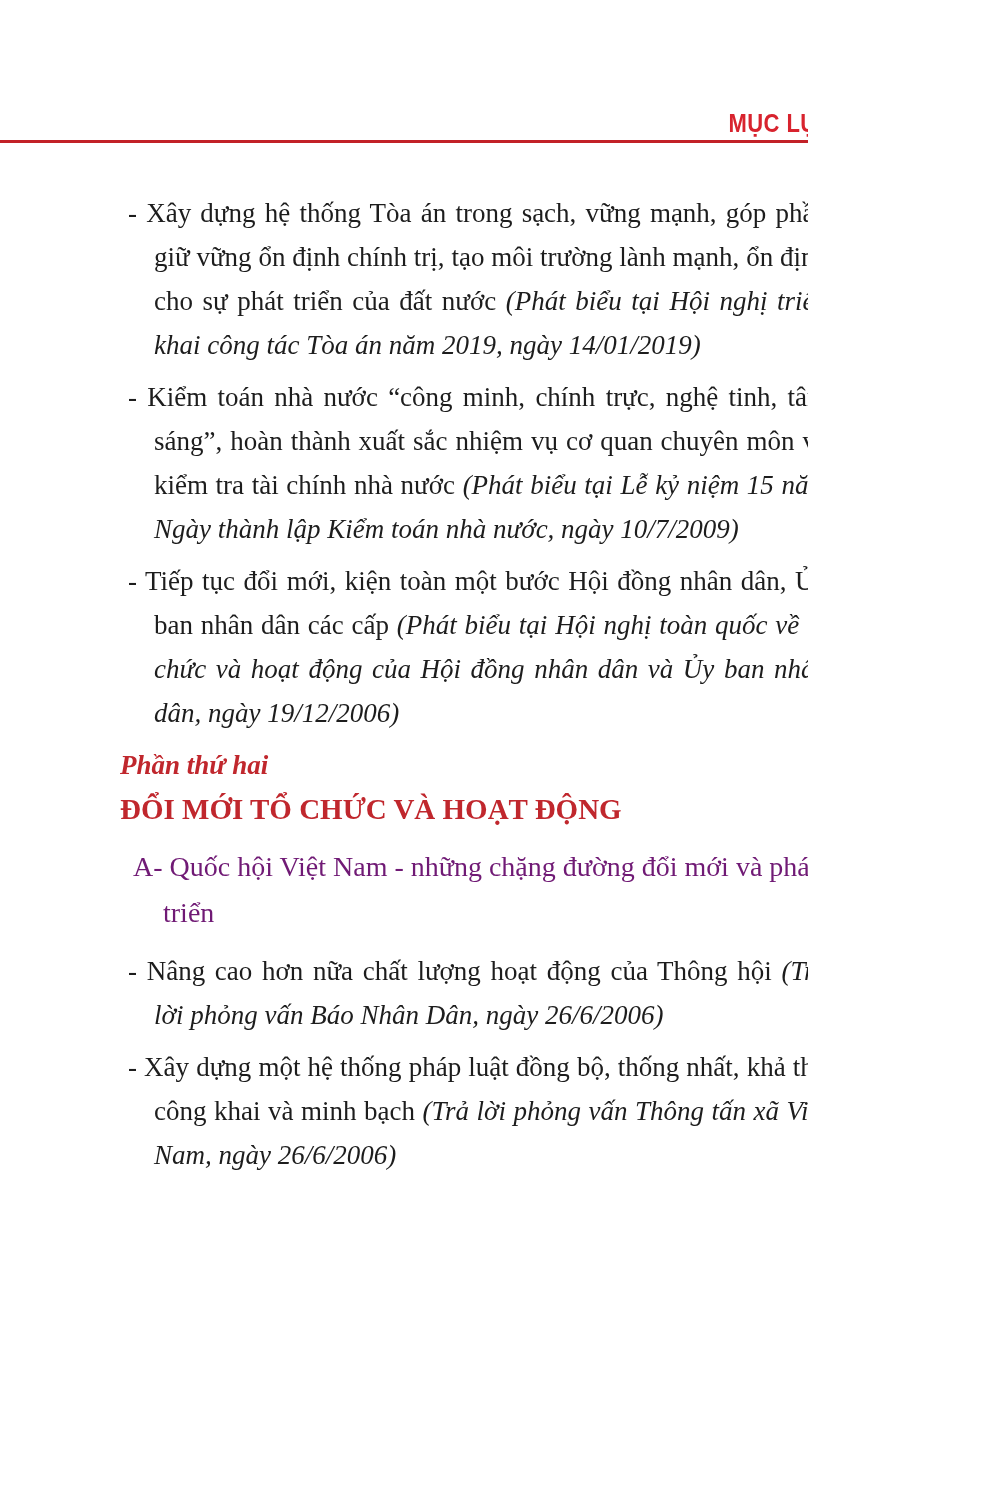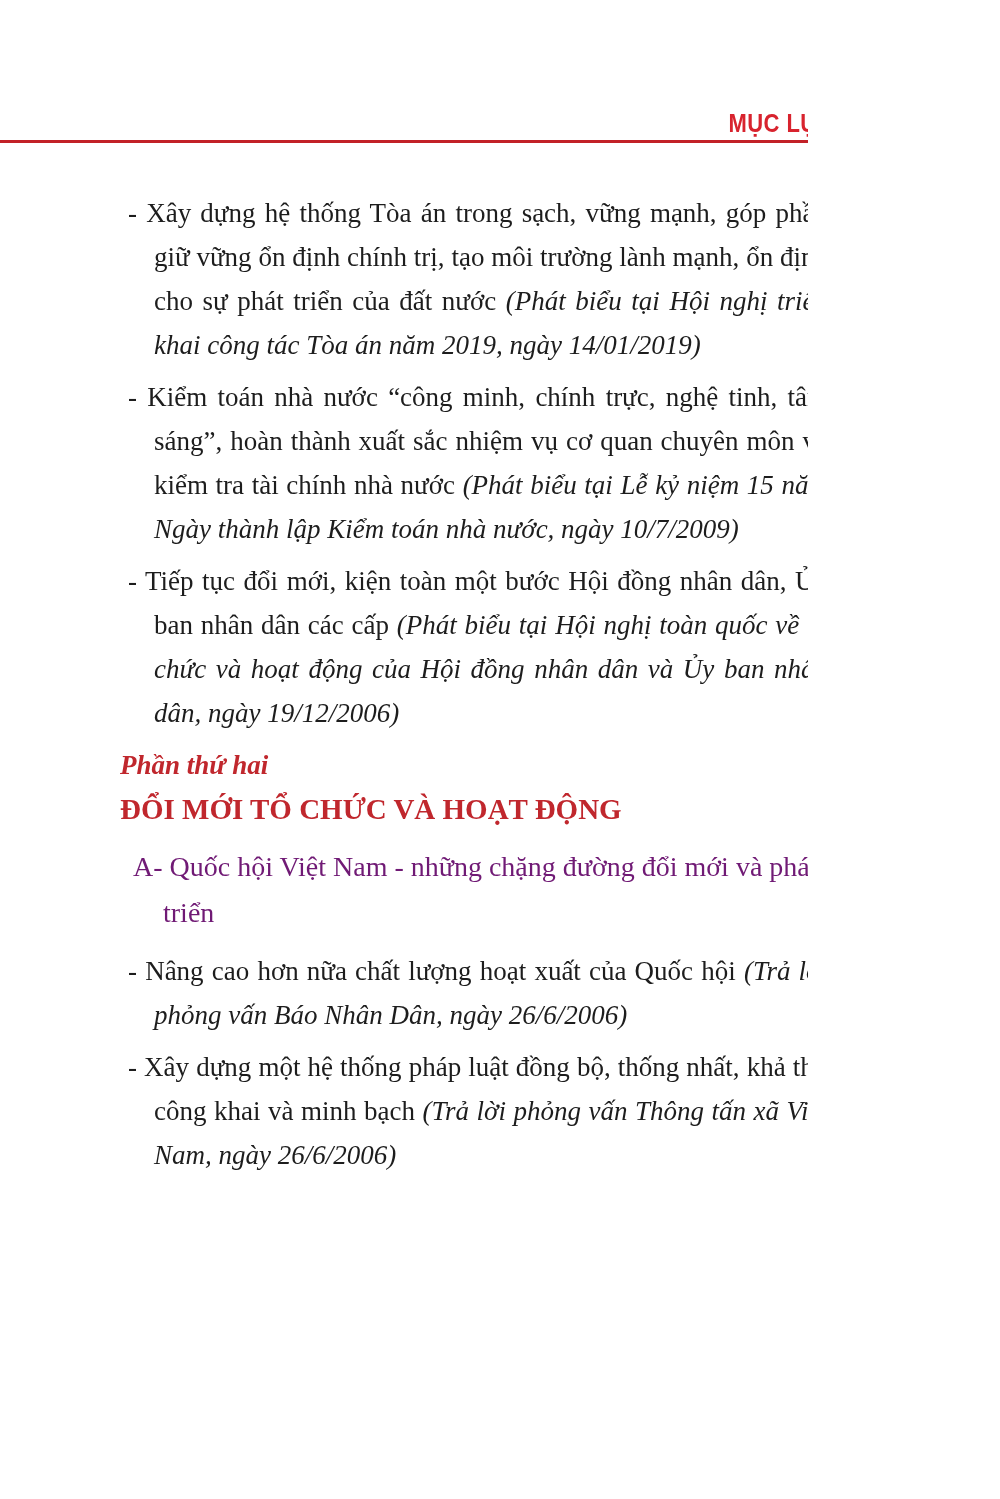--- a/index.html
+++ b/index.html
@@ -102,21 +102,21 @@
       </div>
       <span class="pagenum">223</span>
     </div>
 
     <div class="subsection">
       <p class="ptext">A- Quốc hội Việt Nam - những chặng đường đổi mới và phát triển</p>
       <span class="pagenum">225</span>
     </div>
 
     <div class="entry">
-      <p class="ptext"><span>- Nâng cao hơn nữa chất lượng hoạt xuất của Quốc hội</span> <em>(Trả lời phỏng vấn Báo Nhân Dân, ngày 26/6/2006)</em></p>
+      <p class="ptext"><span>- Nâng cao hơn nữa chất lượng hoạt động của Thông hội</span> <em>(Trả lời phỏng vấn Báo Nhân Dân, ngày 26/6/2006)</em></p>
       <span class="pagenum">225</span>
     </div>
 
     <div class="entry">
       <p class="ptext"><span>- Xây dựng một hệ thống pháp luật đồng bộ, thống nhất, khả thi, công khai và minh bạch</span> <em>(Trả lời phỏng vấn Thông tấn xã Việt Nam, ngày 26/6/2006)</em></p>
       <span class="pagenum">230</span>
     </div>
 
   </div>
 

